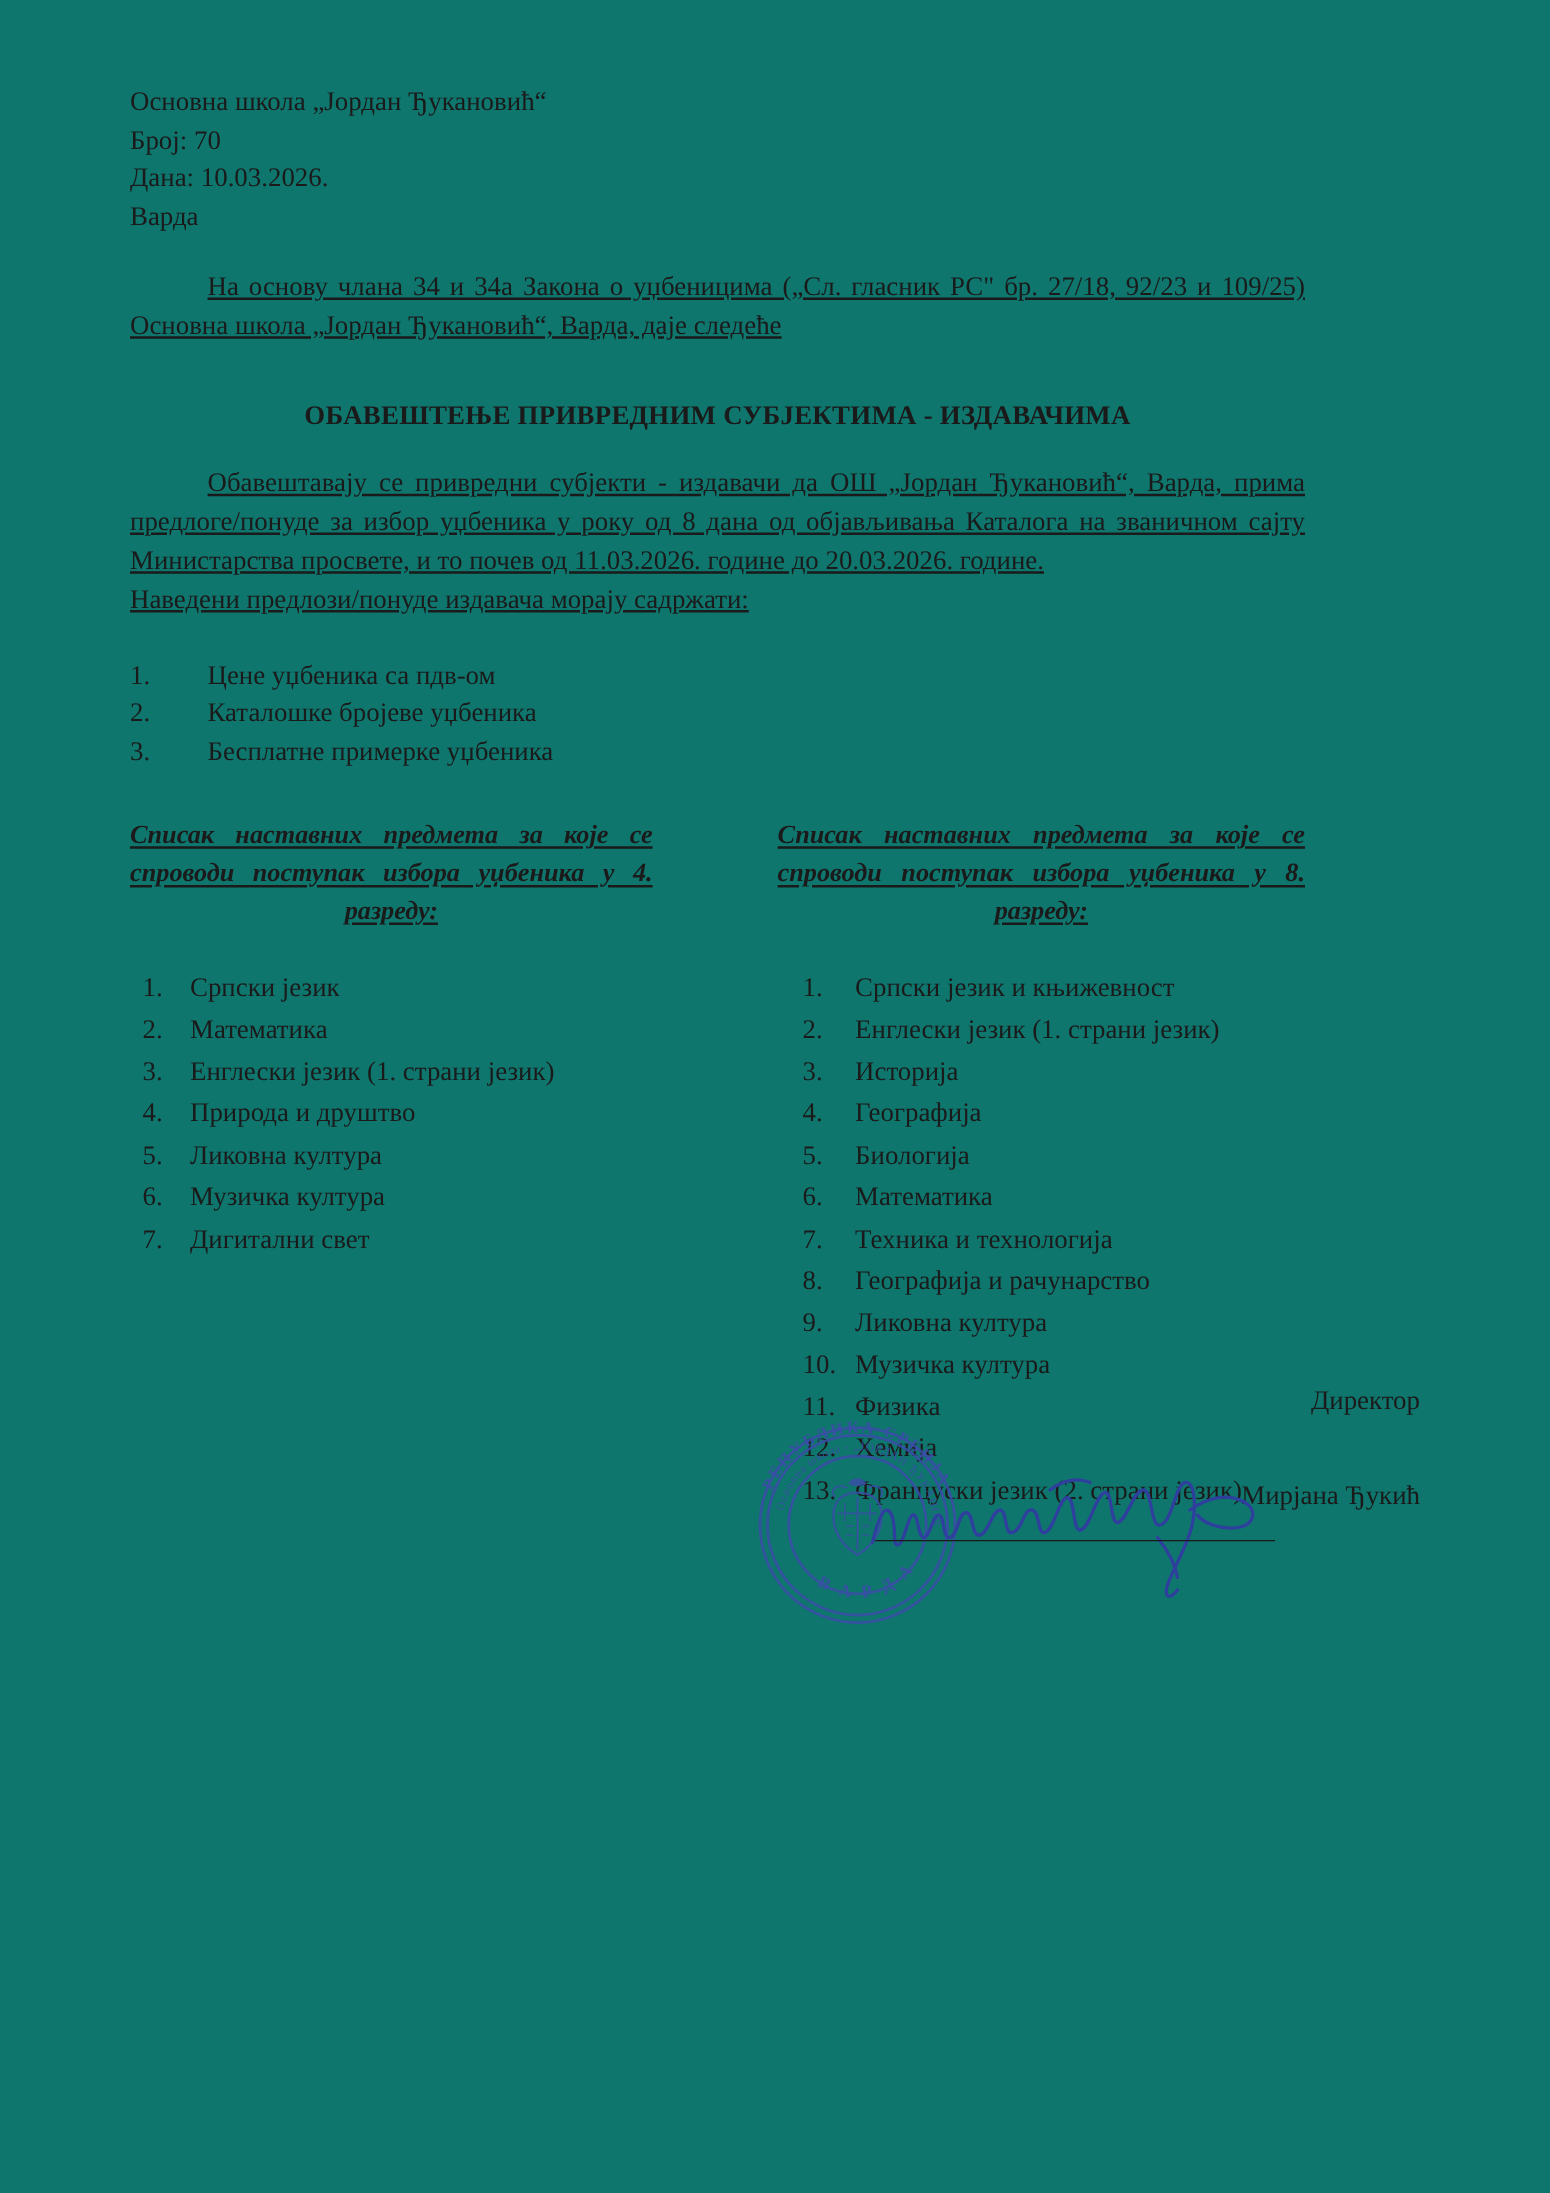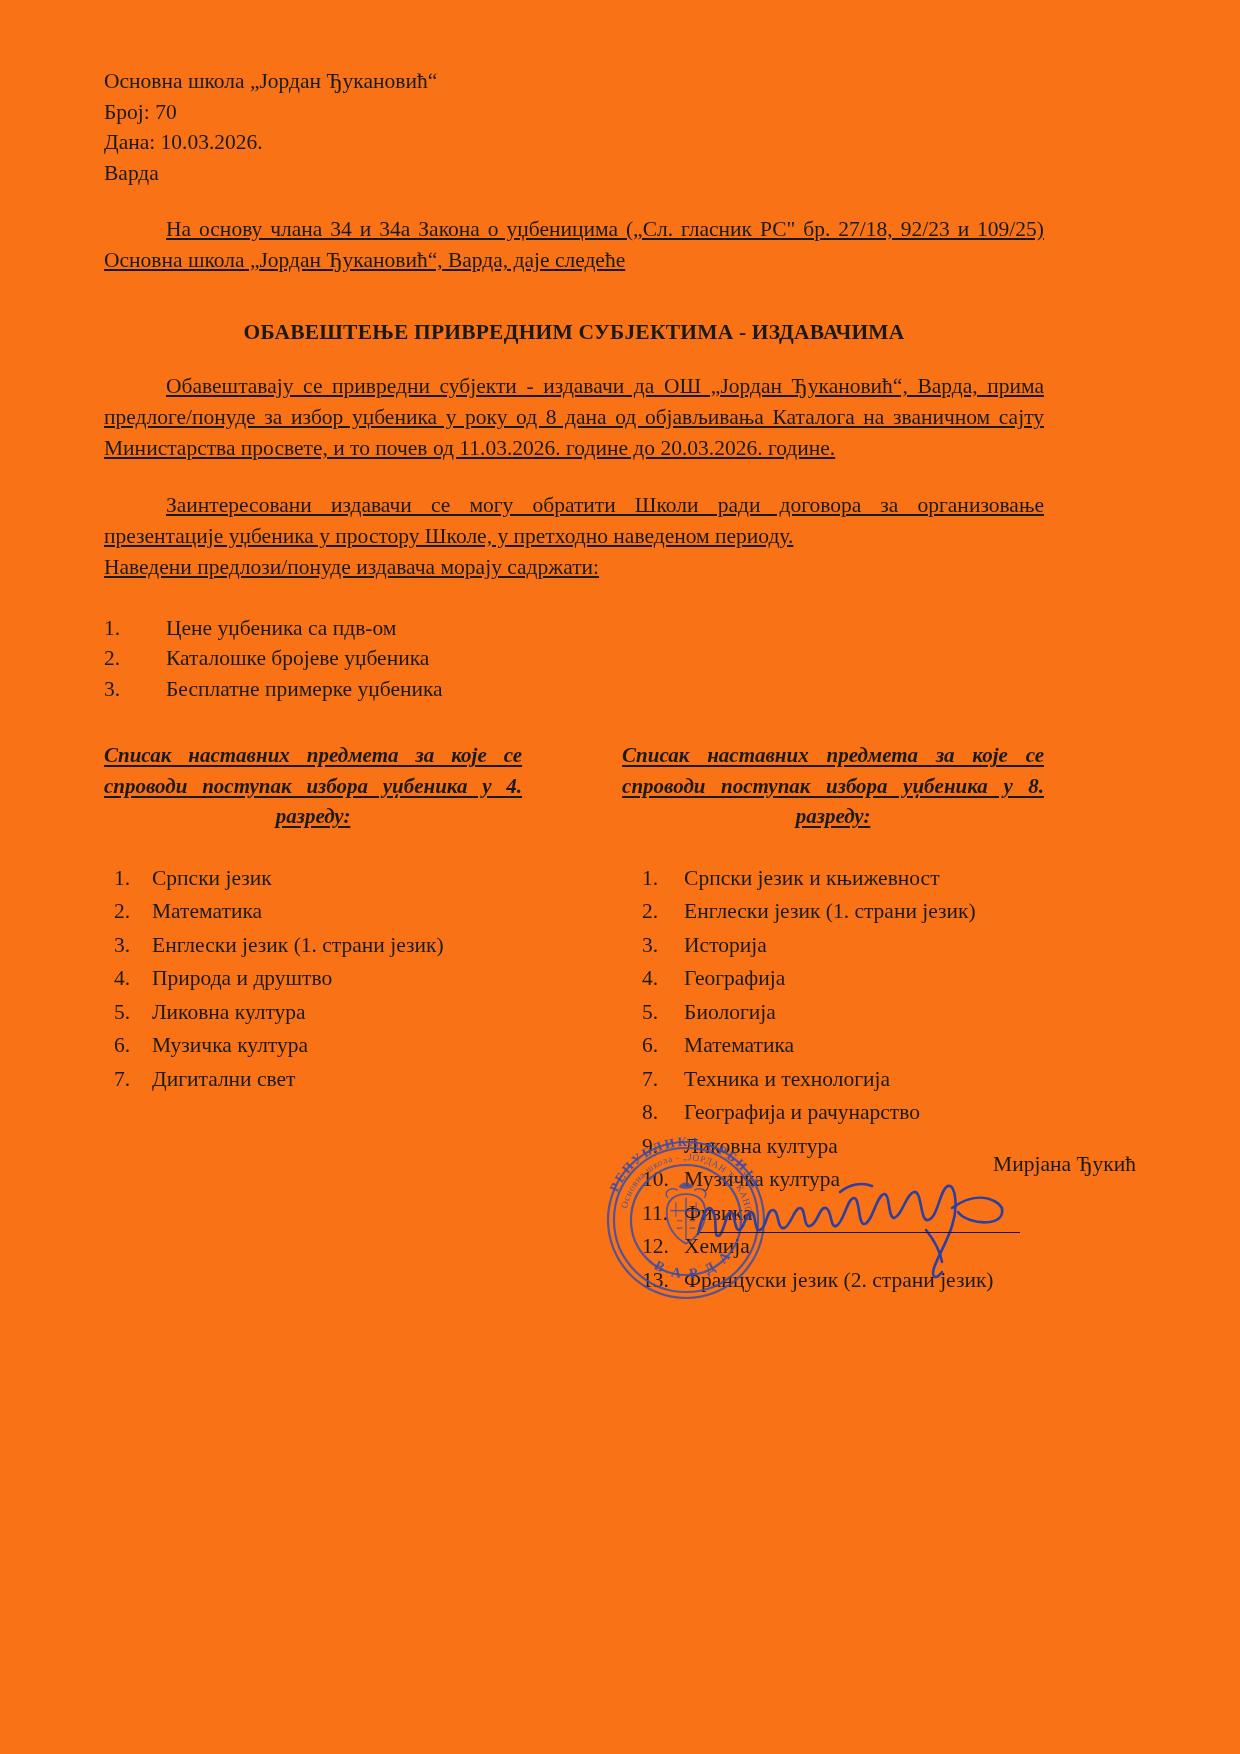--- a/index.html
+++ b/index.html
@@ -4,21 +4,21 @@
 <style>
   html, body {
     margin: 0;
     padding: 0;
     background: #ffffff;
   }
   .page {
     position: relative;
     width: 1240px;
     height: 1754px;
-    background: #f97316;
+    background: #0f766e;
     font-family: "Liberation Serif", "DejaVu Serif", serif;
     color: #1a1a1a;
     overflow: hidden;
   }
   .content {
     position: absolute;
     left: 104px;
     top: 66px;
     width: 940px;
   }
@@ -141,21 +141,20 @@
       <div>Број: 70</div>
       <div>Дана: 10.03.2026.</div>
       <div>Варда</div>
     </div>
 
     <div class="para indent">На основу члана 34 и 34а Закона о уџбеницима („Сл. гласник РС" бр. 27/18, 92/23 и 109/25) Основна школа  „Јордан Ђукановић“, Варда, даје следеће</div>
 
     <div class="doc-title">ОБАВЕШТЕЊЕ ПРИВРЕДНИМ СУБЈЕКТИМА - ИЗДАВАЧИМА</div>
 
     <div class="para indent">Обавештавају се привредни субјекти - издавачи да ОШ „Јордан Ђукановић“, Варда, прима предлоге/понуде за избор уџбеника у року од 8 дана од објављивања Каталога на званичном сајту Министарства просвете, и то почев од 11.03.2026. године до 20.03.2026. године.</div>
-    <div class="para indent">Заинтересовани издавачи се могу обратити Школи ради договора за организовање презентације уџбеника у простору Школе, у претходно наведеном периоду.</div>
     <div class="para tight">Наведени предлози/понуде издавача морају садржати:</div>
 
     <div class="req-list">
       <div class="req-row">
         <span class="req-num">1.</span>
         <span class="req-text">Цене уџбеника са пдв-ом</span>
       </div>
       <div class="req-row">
         <span class="req-num">2.</span>
         <span class="req-text">Каталошке бројеве уџбеника</span>
@@ -265,20 +264,21 @@
             <span class="subj-num">13.</span>
             <span class="subj-text">Француски језик (2. страни језик)</span>
           </div>
         </div>
       </div>
 
     </div>
   </div>
 
   <div class="sign-block">
+    <div>Директор</div>
     <div class="sign-name">Мирјана Ђукић</div>
   </div>
 
   <svg class="stamp" viewBox="0 0 180 180">
     <defs>
       <path id="arcOuter" d="M 90,90 m -74,0 a 74,74 0 1,1 148,0" fill="none"></path>
       <path id="arcInner" d="M 90,90 m -60,0 a 60,60 0 1,1 120,0" fill="none"></path>
       <path id="arcBottom" d="M 90,90 m -58,0 a 58,58 0 1,0 116,0" fill="none"></path>
     </defs>
     <g stroke="#3b4da8" fill="none" stroke-width="2.2" opacity="0.85">

